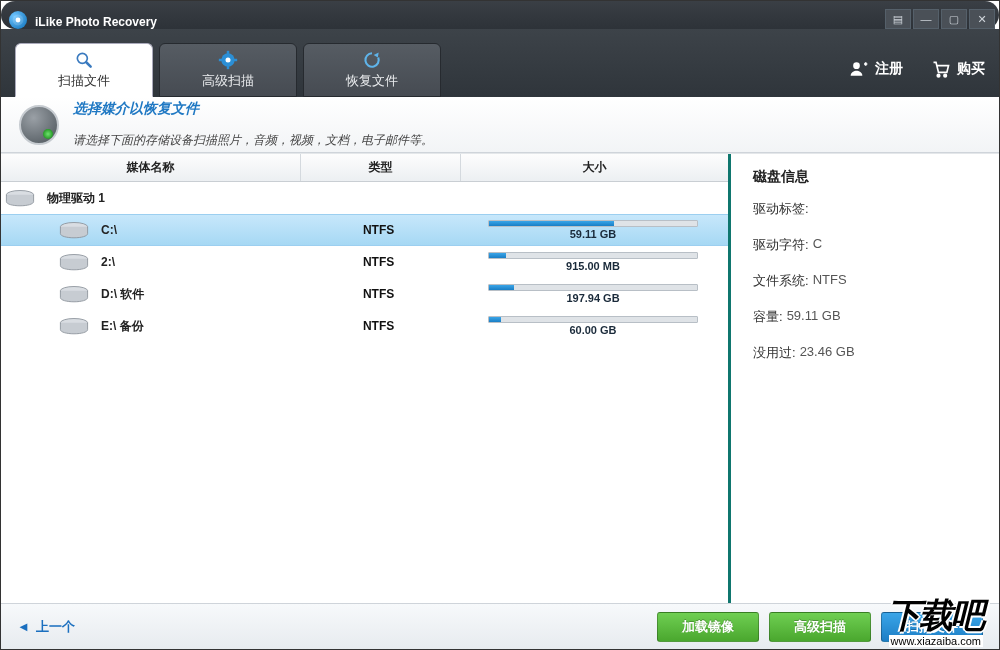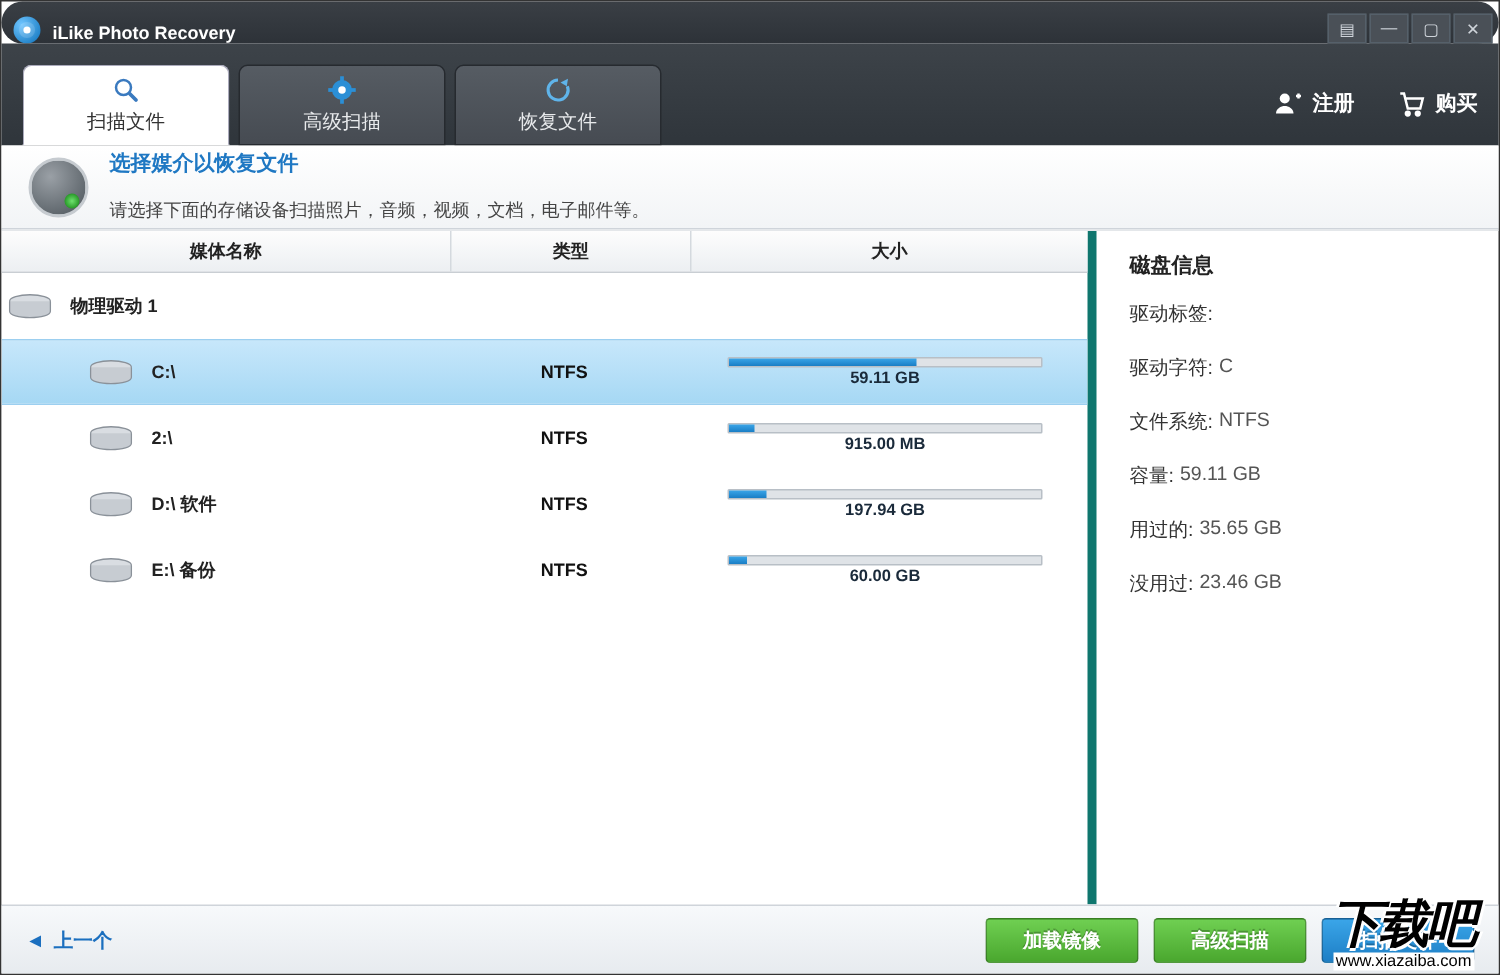--- a/index.html
+++ b/index.html
@@ -19,37 +19,37 @@
 .tabs { display: flex; gap: 6px; align-items: center; }
 .tab { width: 138px; height: 54px; border-radius: 6px 6px 0 0; background: linear-gradient(#565c63,#464b52); border: 1px solid #262a2f; display: flex; flex-direction: column; align-items: center; justify-content: center; color: #e8eaec; font-size: 13px; cursor:pointer; gap:2px;}
 .tab.active { background: #fff; color: #333; border: 1px solid #aab; border-bottom: 1px solid #fff; }
 .tab .tabicon { width: 26px; height: 20px; display:flex; align-items:center; justify-content:center;}
 .header .spacer { flex: 1; }
 .hdrlinks { display: flex; gap: 28px; align-items: center; margin-bottom: 18px; }
 .hdrlink { color: #fff; font-size: 14px; font-weight: bold; display: flex; align-items: center; gap: 6px; cursor:pointer;}
 .hdrlink .ico { width: 20px; height: 20px; display:inline-flex; align-items:center; justify-content:center;}
 
 
-.banner { height: 56px; border-bottom: 1px solid #cfd4da; background: linear-gradient(#fff,#f2f4f6); display: flex; align-items: center; padding: 0 18px; gap: 14px;}
+.banner { height: 56px; border-bottom: 1px solid #cfd4da; background: linear-gradient(#fff,#f2f4f6); display: flex; align-items: center; padding: 0 18px; gap: 14px; font-style: italic;}
 .banner .bigicon { width: 40px; height: 40px; border-radius: 50%; background: radial-gradient(circle at 35% 30%, #9aa0a6, #4b5359); border: 2px solid #c6cbd0; position: relative;}
 .banner .bigicon::after{content:"";position:absolute;right:4px;bottom:4px;width:10px;height:10px;border-radius:50%;background:radial-gradient(circle,#6fe26f,#0a7a0a);}
 .banner .btext .t1 { color: #1f78c3; font-size: 14px; font-weight: bold; }
 .banner .btext .t2 { color: #444; font-size: 12px; margin-top: 14px;}
 
 
 .body { flex: 1; display: flex; border-top: 1px solid #e4e7ea; overflow: hidden; }
-.leftpane { width: 730px; border-right: 6px solid #0f766e; display: flex; flex-direction: column; background:#fff;}
+.leftpane { width: 730px; border-right: 3px solid #0f766e; display: flex; flex-direction: column; background:#fff;}
 .colheads { height: 28px; background: linear-gradient(#fdfdfd,#eceff2); border-bottom: 1px solid #c9ced3; display: flex; font-size: 12px; font-weight: bold; color:#222;}
 .colheads div { display:flex; align-items:center; justify-content:center; border-right:1px solid #d4d9de;}
 .col-name { width: 300px; }
 .col-type { width: 160px; }
 .col-size { flex: 1; border-right:none !important;}
 
 .rows { flex:1; overflow:auto; }
-.row { height: 44px; display:flex; align-items:center; font-size:12px; color:#222;}
+.row { height: 32px; display:flex; align-items:center; font-size:12px; color:#222;}
 .row .c-name { width:300px; display:flex; align-items:center; gap:10px; }
 .row .c-type { width:160px; text-align:center; font-weight:bold; color:#111;}
 .row .c-size { flex:1; display:flex; flex-direction:column; align-items:center; justify-content:center; padding:0 30px;}
 .row.group .c-name { font-weight:bold; padding-left:30px; }
 .row.vol { cursor:pointer; }
 .row.vol .c-name { padding-left:56px; font-weight:bold;}
 .row.selected { background: linear-gradient(#c7e7fb,#a6d8f4); border-top:1px solid #9ccff0; border-bottom:1px solid #9ccff0;}
 
 .diskicon { width:34px; height:18px; position:relative; }
 .diskicon svg{width:34px;height:20px;}
@@ -269,24 +269,20 @@
         </div>
       <div class="kv">
           <span class="k">文件系统:</span>
           <span class="v">NTFS</span>
         </div>
       <div class="kv">
           <span class="k">容量:</span>
           <span class="v">59.11 GB</span>
         </div>
       <div class="kv">
-          <span class="k">用过的:</span>
-          <span class="v">35.65 GB</span>
-        </div>
-      <div class="kv">
           <span class="k">没用过:</span>
           <span class="v">23.46 GB</span>
         </div>
     </div>
   </div>
 
   <div class="footer">
     <div class="prev">
       <span>◄</span>
       <span>上一个</span>

